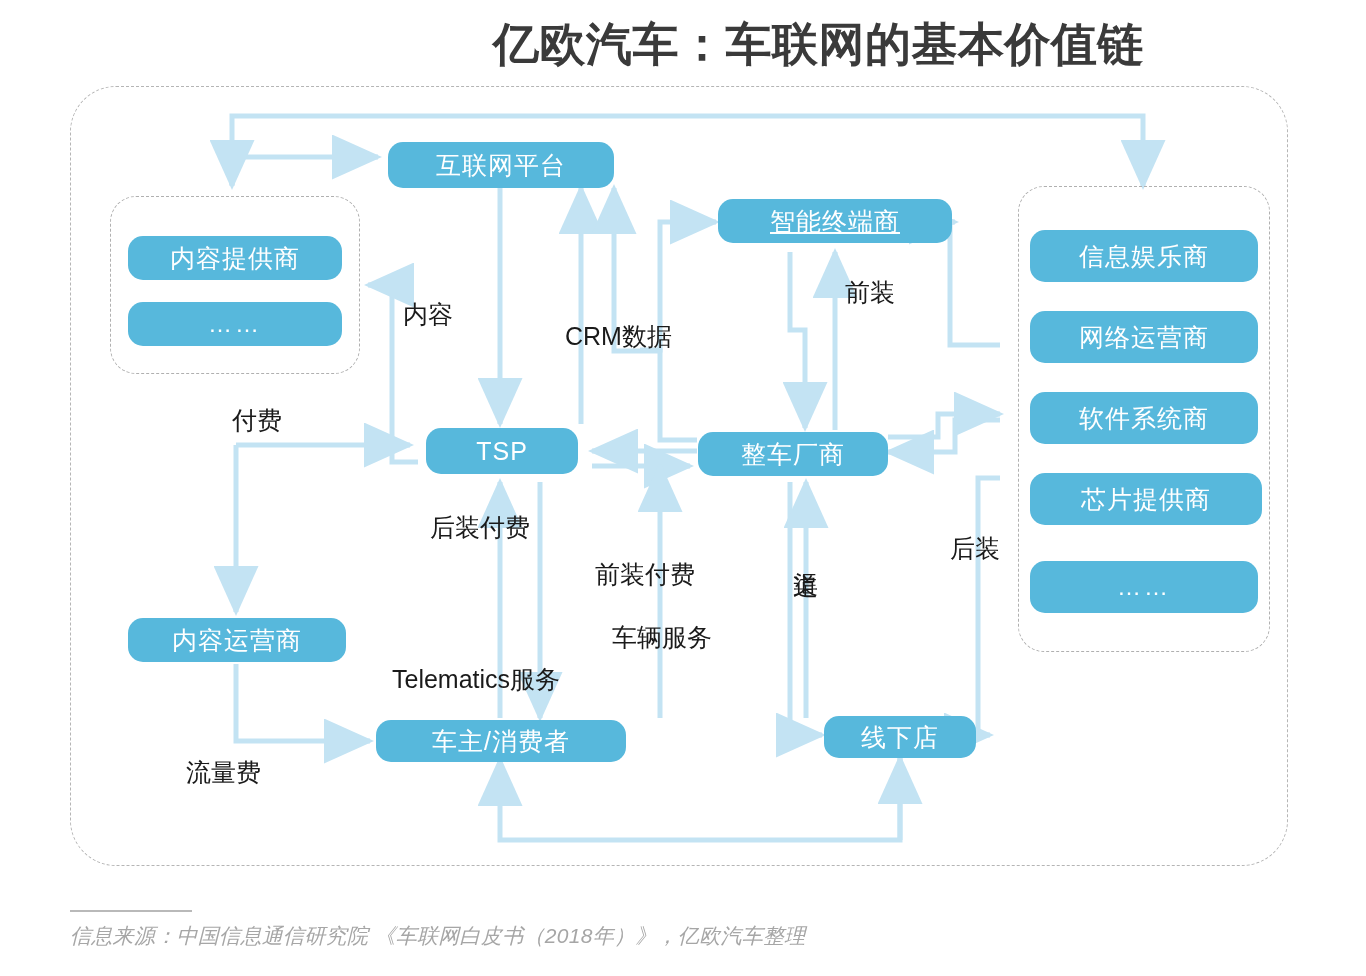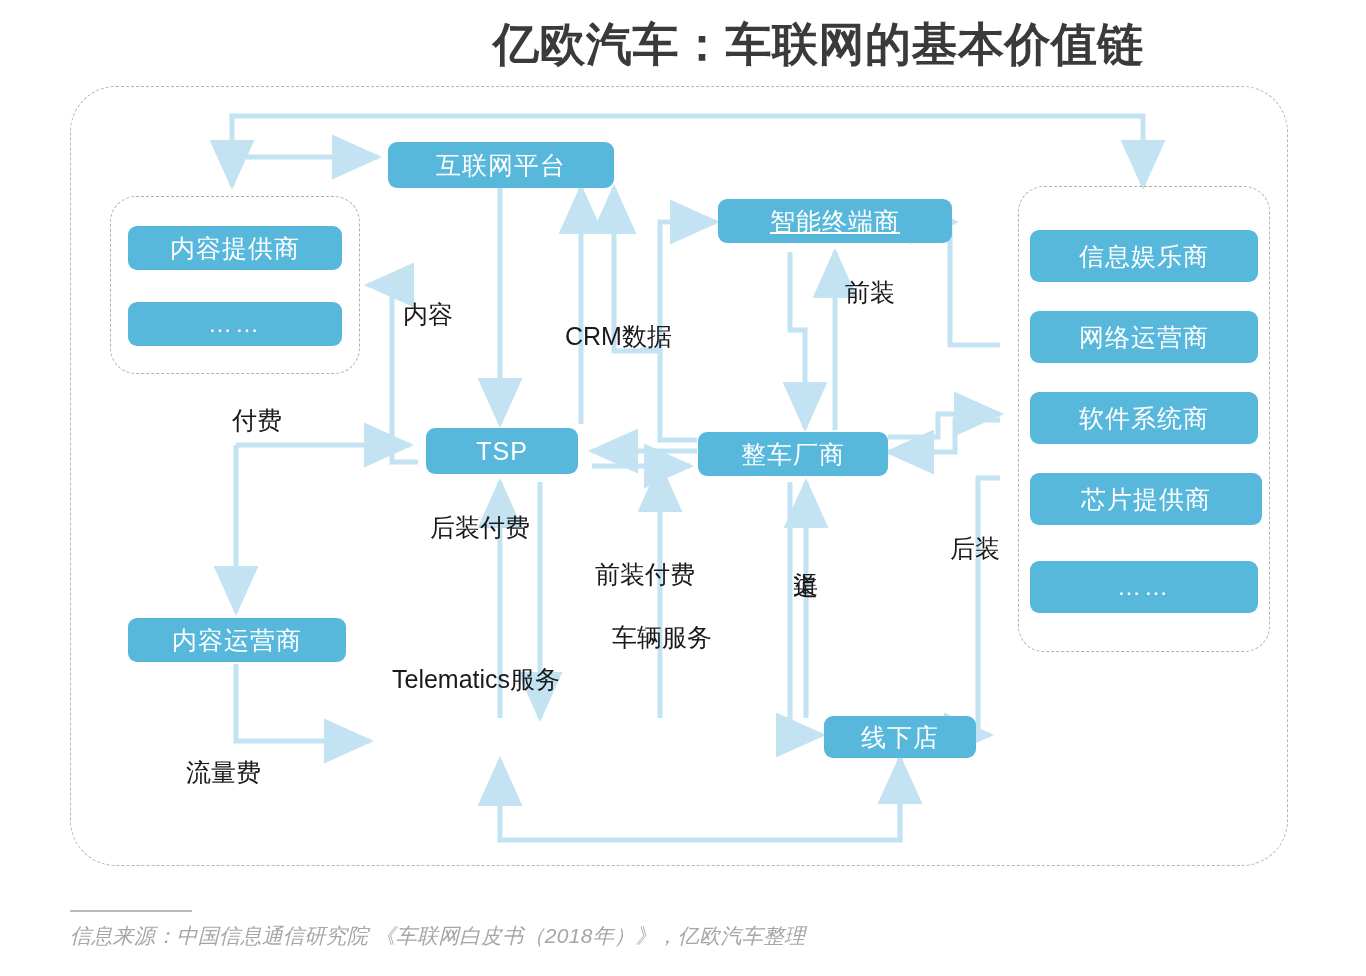--- a/index.html
+++ b/index.html
@@ -40,21 +40,21 @@
   }
   .node-layer {
     position: absolute;
     left: 0; top: 0;
     width: 1366px;
     height: 976px;
   }
   .node {
     position: absolute;
     background: #57b8dc;
-    border-radius: 9px;
+    border-radius: 15px;
     color: #ffffff;
     display: flex;
     align-items: center;
     justify-content: center;
     font-size: 25px;
     letter-spacing: 1px;
     box-sizing: border-box;
   }
   .group-box {
     position: absolute;
@@ -172,21 +172,21 @@
       <path d="M1000,478 L978,478 L978,735 L990,735"></path>
     </g>
   </svg>
 
   <div class="node-layer">
 
     <div class="outer-box" style="left:70px; top:86px; width:1218px; height:780px;"></div>
 
     <div class="group-box" style="left:110px; top:196px; width:250px; height:178px;"></div>
 
-    <div class="node" style="left:128px; top:226px; width:214px; height:44px;">内容提供商</div>
+    <div class="node" style="left:128px; top:236px; width:214px; height:44px;">内容提供商</div>
 
     <div class="node dots" style="left:128px; top:302px; width:214px; height:44px;">……</div>
 
     <div class="group-box" style="left:1018px; top:186px; width:252px; height:466px;"></div>
 
     <div class="node" style="left:1030px; top:230px; width:228px; height:52px;">信息娱乐商</div>
     <div class="node" style="left:1030px; top:311px; width:228px; height:52px;">网络运营商</div>
     <div class="node" style="left:1030px; top:392px; width:228px; height:52px;">软件系统商</div>
     <div class="node" style="left:1030px; top:473px; width:232px; height:52px;">芯片提供商</div>
     <div class="node dots" style="left:1030px; top:561px; width:228px; height:52px;">……</div>
@@ -194,20 +194,21 @@
     <div class="node" style="left:388px; top:142px; width:226px; height:46px;">互联网平台</div>
 
     <div class="node" style="left:718px; top:199px; width:234px; height:44px;text-decoration:underline;">智能终端商</div>
 
     <div class="node" style="left:426px; top:428px; width:152px; height:46px;">TSP</div>
 
     <div class="node" style="left:698px; top:432px; width:190px; height:44px;">整车厂商</div>
 
     <div class="node" style="left:128px; top:618px; width:218px; height:44px;">内容运营商</div>
 
+    <div class="node" style="left:376px; top:720px; width:250px; height:42px;">车主/消费者</div>
 
     <div class="node" style="left:824px; top:716px; width:152px; height:42px;">线下店</div>
 
     <div class="edge-label" style="left:403px; top:300px;">内容</div>
 
     <div class="edge-label" style="left:565px; top:322px;">CRM数据</div>
 
     <div class="edge-label" style="left:845px; top:278px;">前装</div>
 
     <div class="edge-label" style="left:232px; top:406px;">付费</div>

